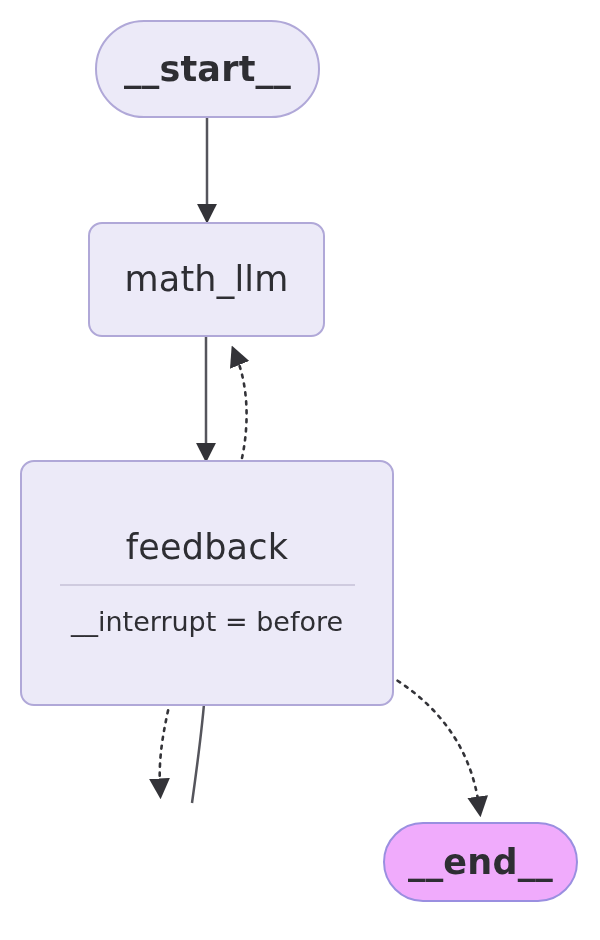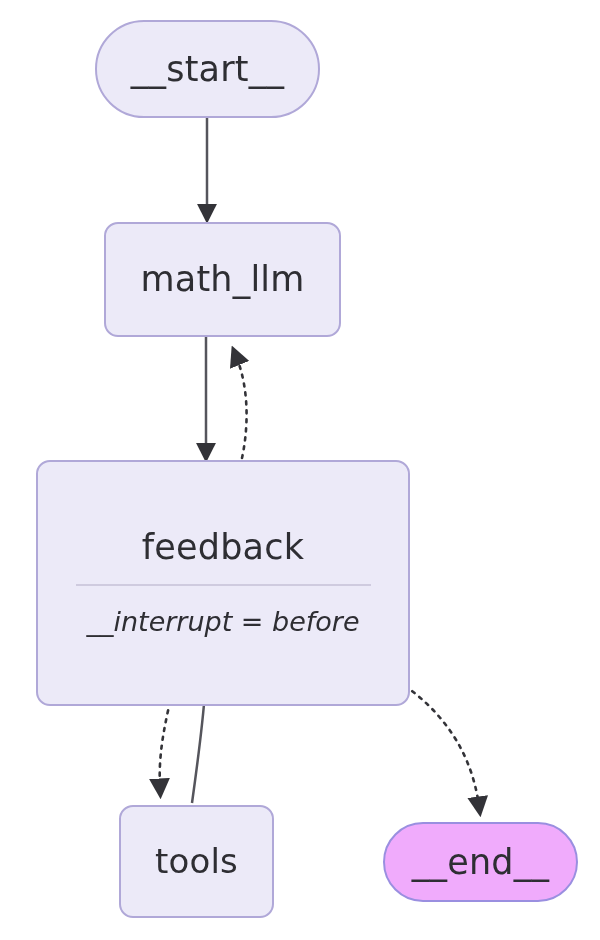--- a/index.html
+++ b/index.html
@@ -27,42 +27,41 @@
     position: absolute;
     box-sizing: border-box;
     background: #eceaf8;
     border: 2px solid #b0a8d8;
     display: flex;
     flex-direction: column;
     align-items: center;
     justify-content: center;
     color: #2e2e33;
   }
-  .node-rounded { border-radius: 14px; margin-left: 16px; }
-  .node-pill { border-radius: 999px; }
+  .node-rounded { border-radius: 14px; }
+  .node-pill { border-radius: 999px; font-weight: bold; }
   .node-end {
     background: #f0abfc;
     border-color: #9a8fe0;
   }
   .node-label {
     font-size: 35px;
     line-height: 1.05;
     letter-spacing: 0.2px;
     white-space: nowrap;
   }
   .node-label-sm { font-size: 34px; }
   .node-divider {
     width: 295px;
     height: 2px;
     background: #cfcbdf;
     margin: 18px 0 20px 0;
   }
   .node-subtitle {
     font-size: 27px;
-    font-style: italic;
     white-space: nowrap;
     color: #2e2e33;
   }
   
   #node-start    { left: 95px;  top: 20px;  width: 225px; height: 98px; }
   #node-math-llm { left: 88px;  top: 222px; width: 237px; height: 115px; }
   #node-feedback { left: 20px;  top: 460px; width: 374px; height: 246px; }
   #node-tools    { left: 103px; top: 805px; width: 155px; height: 113px; }
   #node-end      { left: 383px; top: 822px; width: 195px; height: 80px; }
 </style>
@@ -101,21 +100,18 @@
   <div class="node node-rounded" id="node-math-llm">
     <span class="node-label">math_llm</span>
   </div>
 
   <div class="node node-rounded" id="node-feedback">
     <span class="node-label">feedback</span>
     <div class="node-divider"></div>
     <span class="node-subtitle">__interrupt = before</span>
   </div>
 
-  <div class="node node-rounded" id="node-tools">
-    <span class="node-label node-label-sm">tools</span>
-  </div>
 
   <div class="node node-pill node-end" id="node-end">
     <span class="node-label">__end__</span>
   </div>
 
 </div>
 
 </body></html>

